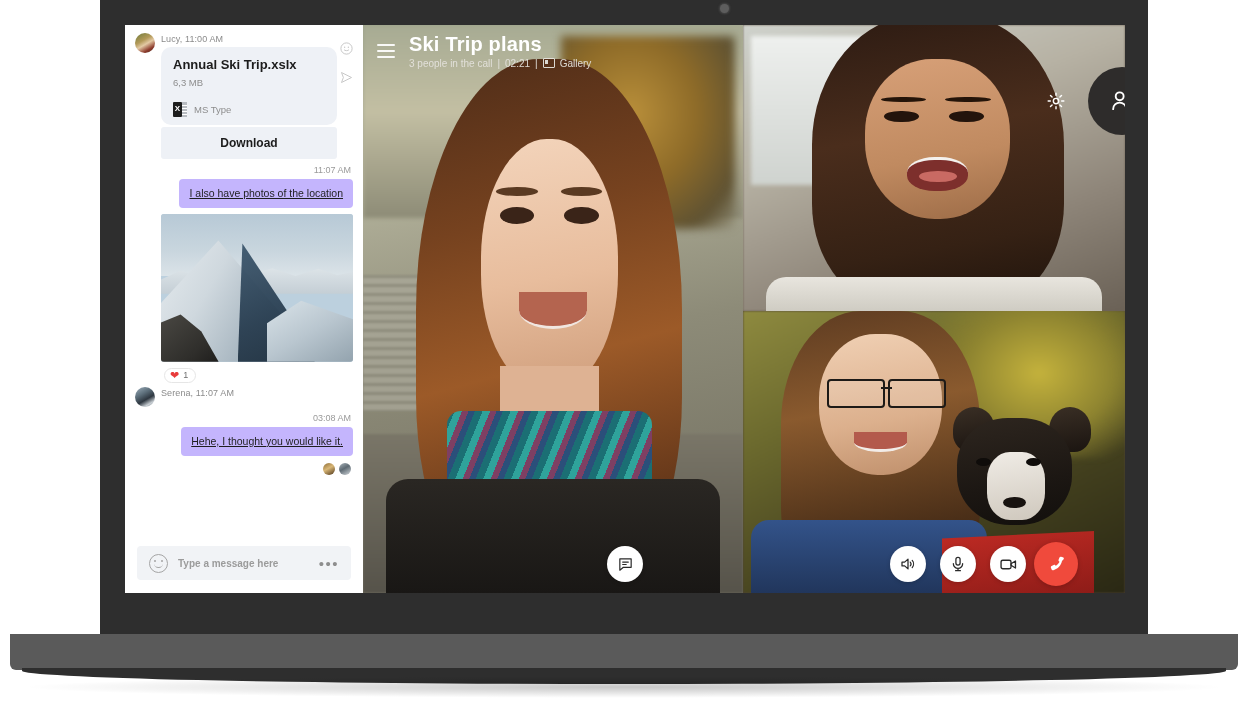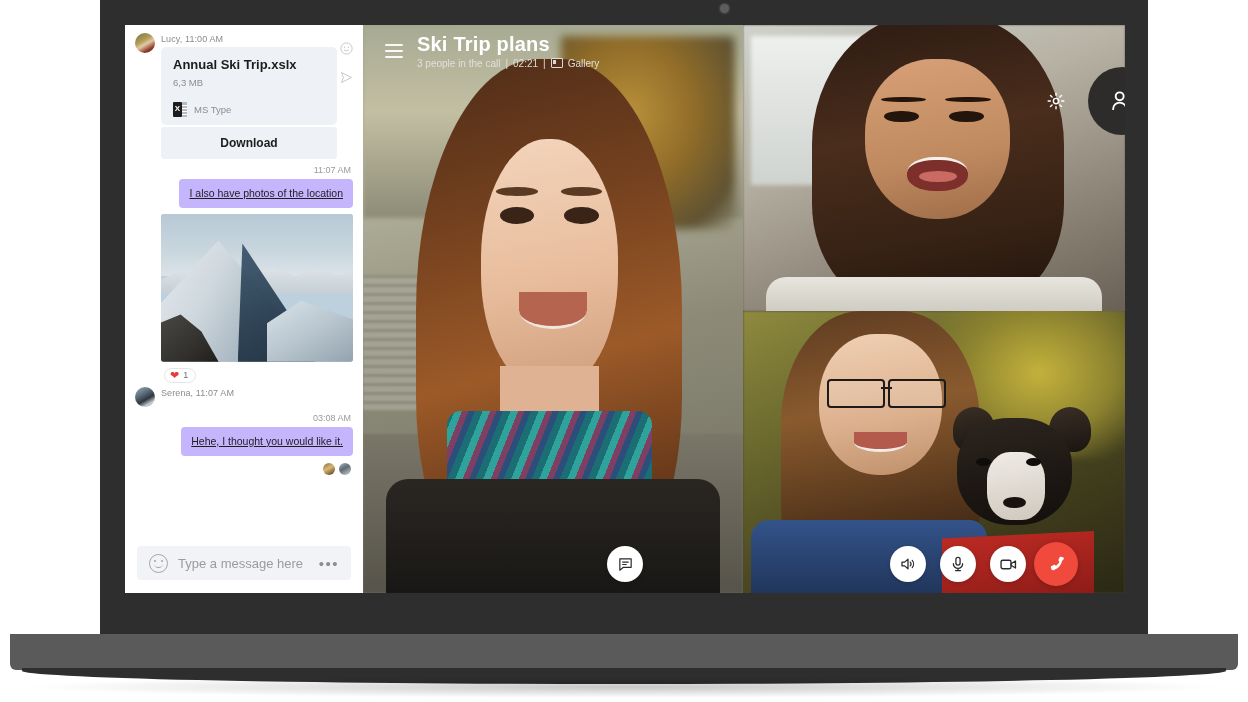--- a/index.html
+++ b/index.html
@@ -29,21 +29,21 @@
   .avatar{width:20px;height:20px;border-radius:50%;flex:0 0 20px;margin-right:6px;margin-top:2px;
     background:#8a7a63;overflow:hidden;position:relative;}
   .av-lucy{background:linear-gradient(150deg,#6d7a3a 0%,#b39a59 38%,#e3c9a4 55%,#8c3a2c 78%,#3c2a1e 100%);}
   .av-serena{background:linear-gradient(150deg,#9fb0bd 0%,#5d6f7b 35%,#2e3740 60%,#c9cfd4 80%,#6a7680 100%);}
   .av-mini1{background:linear-gradient(150deg,#8a6a35 0%,#d9b777 45%,#4b3318 100%);}
   .av-mini2{background:linear-gradient(150deg,#aab4bb 0%,#5e6a73 45%,#d4d9dd 100%);}
 
   .sender{font-size:9px;color:#8b8b8b;margin:3px 0 3px 0;letter-spacing:.1px;}
   .time-right{font-size:9px;color:#9a9a9a;text-align:right;margin:6px 2px 4px 0;}
 
-  .file-card{background:#eef1f6;border-radius:5px;width:176px;padding:10px 12px 8px 12px;box-sizing:border-box;}
+  .file-card{background:#eef1f6;border-radius:10px;width:176px;padding:10px 12px 8px 12px;box-sizing:border-box;}
   .file-name{font-size:13px;font-weight:bold;color:#1c1c1c;line-height:1.2;}
   .file-size{font-size:9.5px;color:#8d8d8d;margin-top:4px;}
   .file-app{display:flex;align-items:center;margin-top:14px;}
   .xls-icon{width:14px;height:15px;flex:0 0 14px;margin-right:7px;position:relative;}
   .xls-icon .blk{position:absolute;left:0;top:0;width:9px;height:15px;background:#1d1d1d;border-radius:1px;}
   .xls-icon .blk span{position:absolute;left:0;right:0;top:50%;transform:translateY(-50%);
     color:#fff;font-size:8px;font-weight:bold;text-align:center;line-height:1;font-family:"Liberation Sans",sans-serif;}
   .xls-icon .sheet{position:absolute;left:9px;top:0;width:5px;height:15px;background:#b8bcc2;}
   .xls-icon .sheet i{position:absolute;left:0;right:0;height:1px;background:#fff;}
   .file-app-label{font-size:9.5px;color:#8d8d8d;}
@@ -93,21 +93,21 @@
   .composer-wrap{position:absolute;left:0;right:0;bottom:0;height:60px;background:#fff;
     display:flex;align-items:center;padding:0 12px;box-sizing:border-box;}
   .composer{flex:1;height:34px;background:#f1f3f6;border-radius:4px;display:flex;align-items:center;
     padding:0 12px;box-sizing:border-box;}
   .smiley{width:17px;height:17px;border-radius:50%;border:1.4px solid #a5a5a5;position:relative;
     flex:0 0 17px;margin-right:10px;}
   .smiley i{position:absolute;width:2px;height:2px;border-radius:50%;background:#a5a5a5;top:5px;}
   .smiley i.l{left:4px;} .smiley i.r{right:4px;}
   .smiley u{position:absolute;left:4px;right:4px;bottom:4px;height:4px;border-bottom:1.4px solid #a5a5a5;
     border-radius:0 0 8px 8px;}
-  .composer-ph{font-size:13px;color:#9b9b9b;flex:1;}
+  .composer-ph{font-size:10px;color:#9b9b9b;flex:1;font-weight:bold;}
   .dots{color:#8e8e8e;font-size:15px;letter-spacing:1.5px;line-height:1;}
 
   
   .video-area{flex:1;position:relative;display:flex;}
   .main-video{width:380px;position:relative;overflow:hidden;background:#7e7c70;flex:0 0 380px;}
   .mv-bg{position:absolute;inset:0;
     background:linear-gradient(170deg,#9aa089 0%,#b4b39c 25%,#8d8b78 55%,#6d6a5c 100%);}
   .mv-blur-top{position:absolute;left:0;top:0;width:100%;height:34%;
     background:linear-gradient(180deg,#a7ab93 0%,#c3bfa3 45%,#8e8c77 100%);filter:blur(2px);}
   .mv-tree{position:absolute;left:52%;top:2%;width:46%;height:34%;
@@ -177,21 +177,21 @@
   .t2-dog-eye{position:absolute;width:4%;height:3%;border-radius:50%;background:#0f0c0a;top:52%;}
   .t2-dog-eye.l{left:61%;} .t2-dog-eye.r{left:74%;}
   .t2-dog-ear{position:absolute;width:11%;height:16%;border-radius:50% 50% 40% 40%;
     background:linear-gradient(170deg,#3a2f25 0%,#1a1410 100%);top:34%;}
   .t2-dog-ear.l{left:55%;} .t2-dog-ear.r{left:80%;}
   .t2-bandana{position:absolute;left:52%;bottom:0;width:40%;height:22%;
     background:linear-gradient(170deg,#c02b24 0%,#8e1c18 100%);
     clip-path:polygon(0% 12%,100% 0%,100% 100%,0% 100%);}
 
   
-  .header{position:absolute;left:8px;top:0;width:100%;height:52px;display:flex;align-items:center;
+  .header{position:absolute;left:0;top:0;width:100%;height:52px;display:flex;align-items:center;
     padding-left:14px;box-sizing:border-box;z-index:6;}
   .hamburger{width:18px;flex:0 0 18px;margin-right:14px;cursor:pointer;}
   .hamburger i{display:block;height:2px;background:#ffffff;margin-bottom:4px;border-radius:1px;opacity:.92;}
   .hamburger i:last-child{margin-bottom:0;}
   .title{font-size:20px;font-weight:bold;color:#ffffff;line-height:1.05;letter-spacing:.2px;}
   .subtitle{font-size:10px;color:#e4e2dc;margin-top:3px;display:flex;align-items:center;gap:5px;opacity:.95;}
   .gal-icon{display:inline-block;width:10px;height:8px;border:1.2px solid #e4e2dc;border-radius:1px;position:relative;}
   .gal-icon:after{content:"";position:absolute;left:1px;top:1px;width:3px;height:4px;background:#e4e2dc;}
 
   .gear{position:absolute;left:683px;top:66px;width:20px;height:20px;z-index:7;cursor:pointer;}

